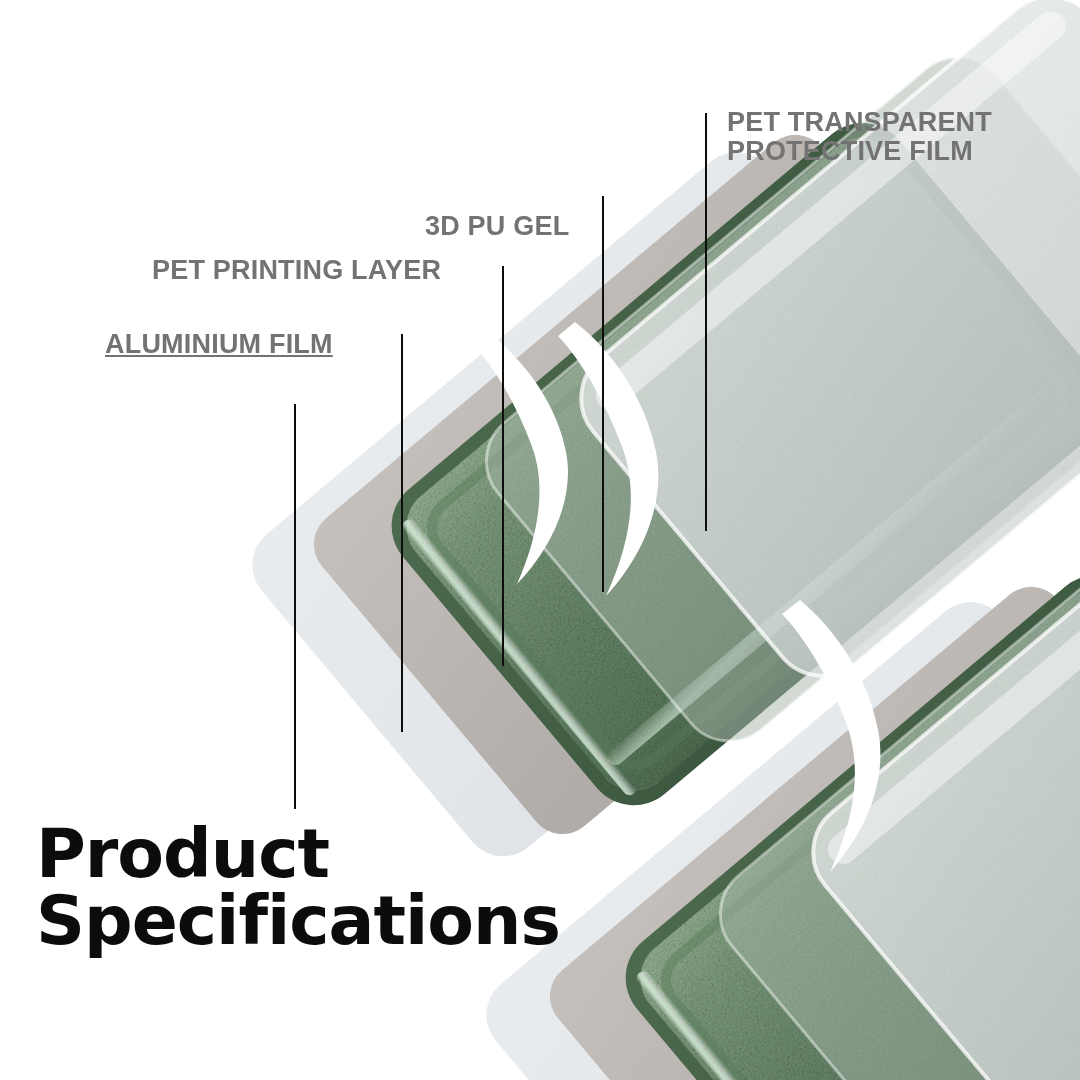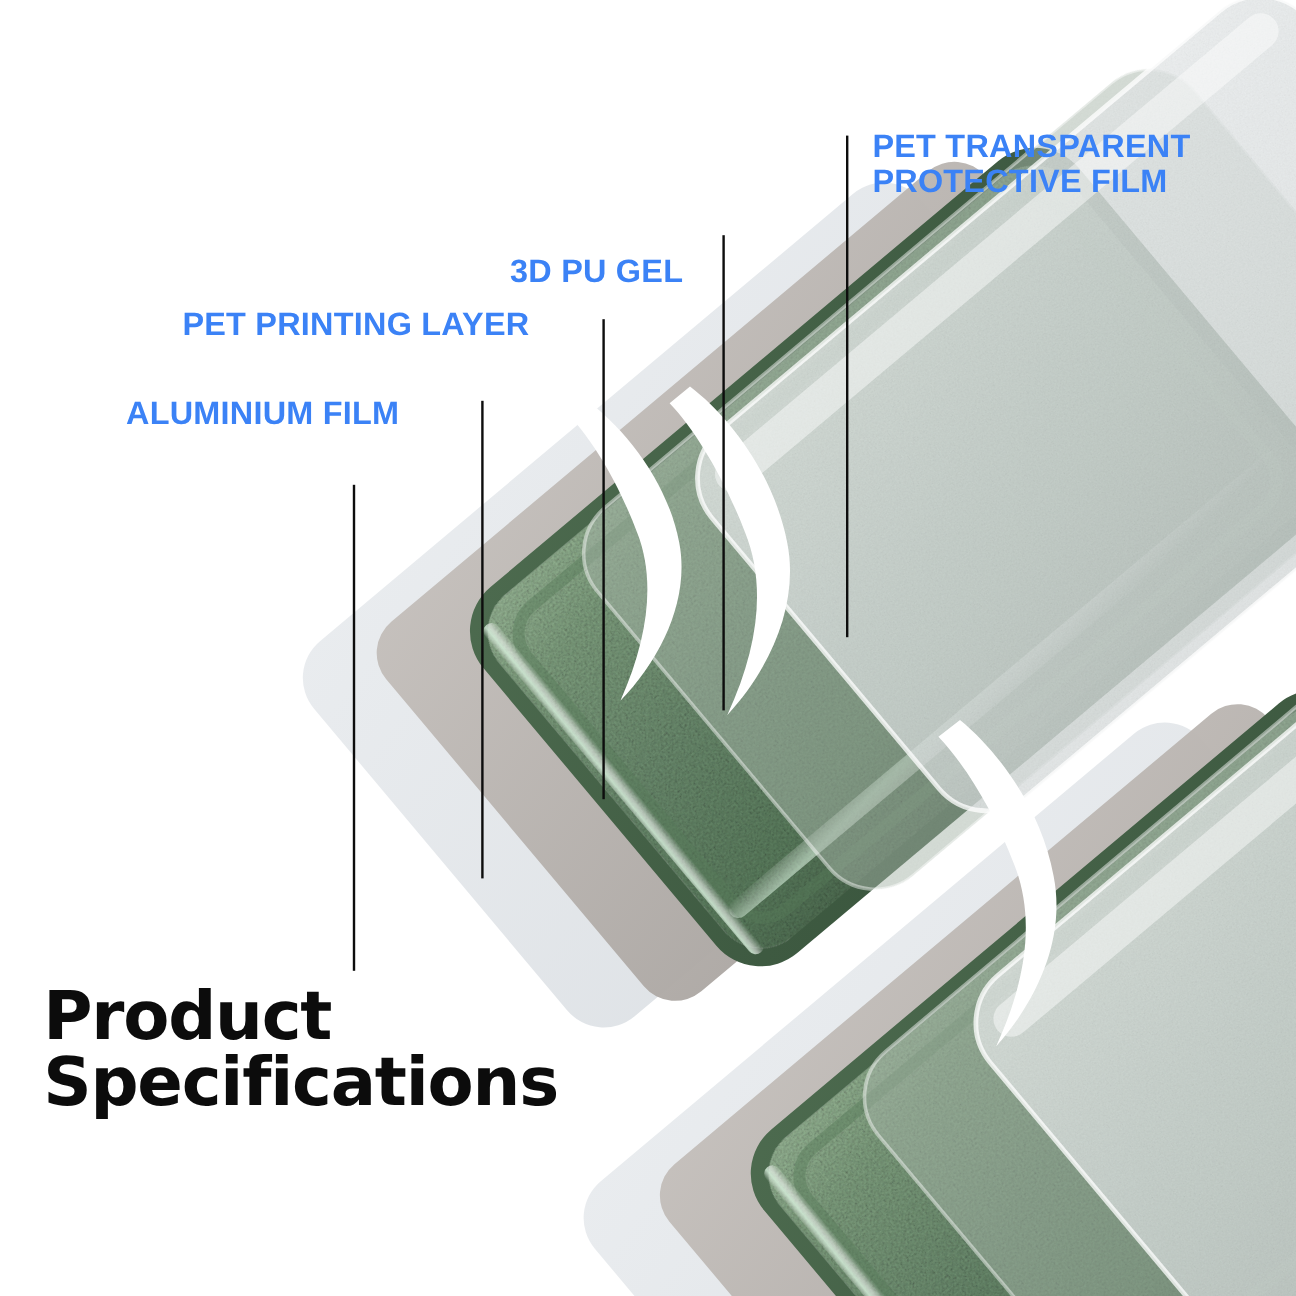--- a/index.html
+++ b/index.html
@@ -21,31 +21,31 @@
   #artwork {
     position: absolute;
     inset: 0;
     width: 1080px;
     height: 1080px;
   }
 
   
   .callout-label {
     position: absolute;
-    color: #3b82f6;
+    color: #737373;
     font-weight: 700;
     font-size: 27px;
     letter-spacing: 0.2px;
     line-height: 1.08;
     white-space: pre-line;
     text-transform: uppercase;
     font-family: "Liberation Sans", "DejaVu Sans", sans-serif;
   }
   .lbl-backing      { left: 22px;  top: 396px; }
-  .lbl-aluminium    { left: 105px; top: 330px; }
+  .lbl-aluminium    { left: 105px; top: 330px; text-decoration: underline; }
   .lbl-printing     { left: 152px; top: 256px; text-align: center; }
   .lbl-gel          { left: 425px; top: 188px; margin-top: 24px; }
   .lbl-pet          { left: 727px; top: 108px; }
 
   
   .leader {
     position: absolute;
     width: 0;
     border-left: 2px solid #0d0d0d;
   }
@@ -55,21 +55,21 @@
   .ldr-gel       { left: 602px; top: 196px;  height: 396px; }
   .ldr-pet       { left: 705px; top: 113px;  height: 418px; }
 
   
   #page-heading {
     position: absolute;
     left: 36px;
     top: 820px;
     color: #0c0c0c;
     font-weight: 700;
-    font-size: 56px;
+    font-size: 68px;
     line-height: 0.99;
     letter-spacing: -1px;
     white-space: pre-line;
     font-family: "DejaVu Sans", "Liberation Sans", sans-serif;
   }
 </style>
 </head>
 <body>
 
 <div id="stage">

